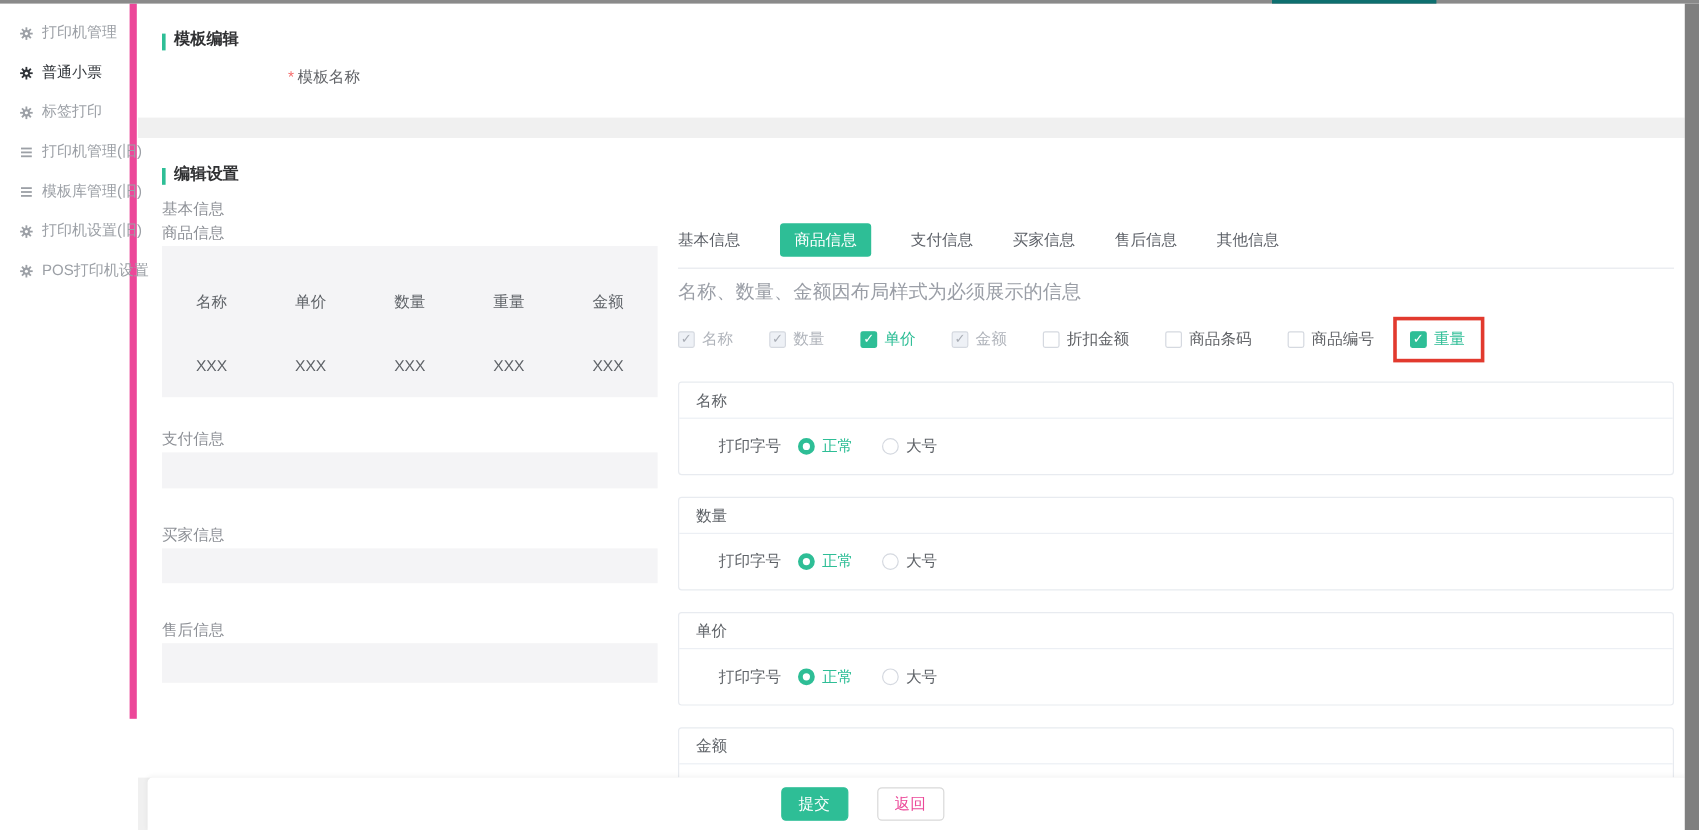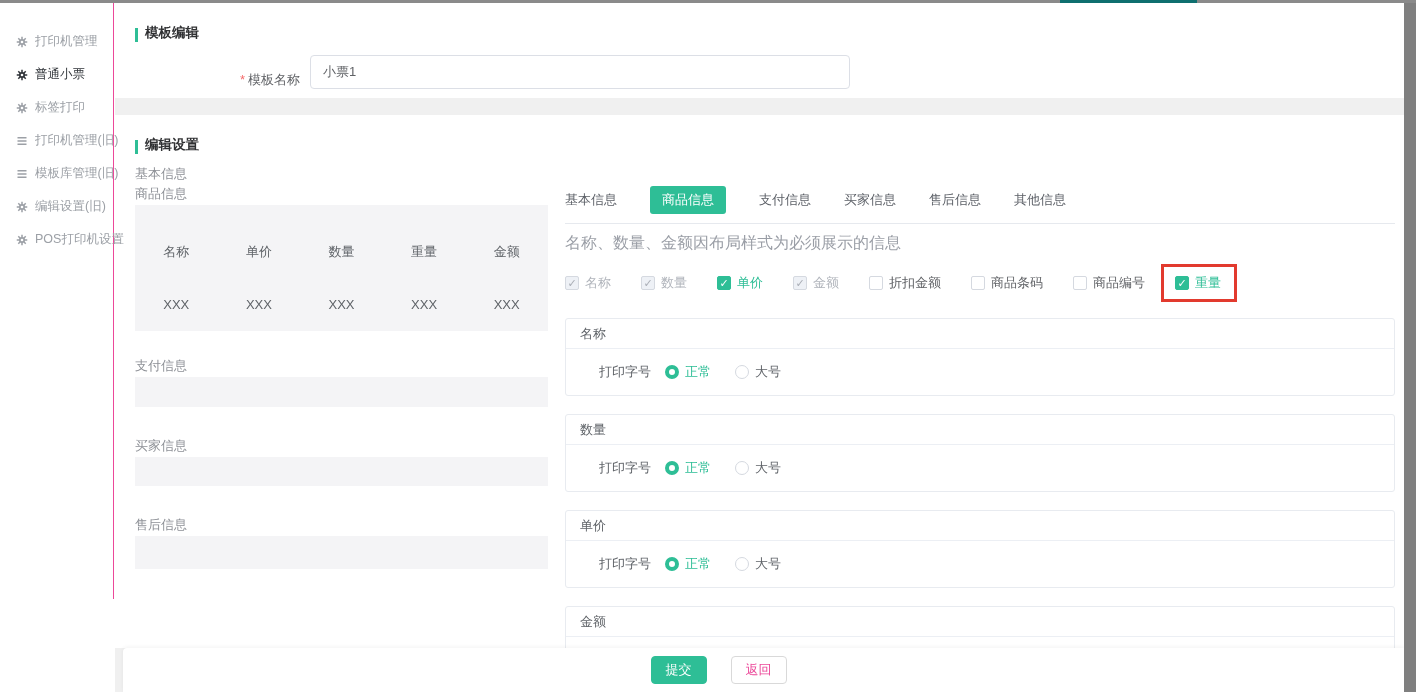--- a/index.html
+++ b/index.html
@@ -7,21 +7,21 @@
   .screen { position:relative; width:1416px; height:692px; background:#fff; overflow:hidden;
             font-size:13px; color:#606266; }
 
   
   .top-strip { position:absolute; top:0; left:0; width:1416px; height:3px; background:#8a8a8a; z-index:40; }
   .top-strip .accent { position:absolute; top:0; left:1060px; width:137px; height:3px; background:#0e6f6f; }
   .scrollbar { position:absolute; top:3px; right:0; width:12px; height:689px; background:#7f7f7f; z-index:35; }
 
   
   .sidebar { position:absolute; top:3px; left:0; width:114px; height:596px; background:#fff;
-             border-right:1px solid #ec4899; padding-top:22px; z-index:10; }
+             border-right:6px solid #ec4899; padding-top:8px; z-index:10; }
   .side-item { display:flex; align-items:center; height:33px; padding-left:16px; gap:7px;
                font-size:12.5px; color:#9ca0a6; cursor:pointer; white-space:nowrap; }
   .side-item .icn { width:12px; height:12px; flex:0 0 12px; color:#9ca0a6; }
   .side-item.active { color:#2f3338; }
   .side-item.active .icn { color:#2f3338; }
 
   
   .main { position:absolute; top:3px; left:115px; width:1289px; height:689px; background:#f0f0f0; }
   .card { background:#fff; position:absolute; left:0; width:1289px; }
   .card-top { top:0; height:95px; padding:21px 0 0 20px; }
@@ -158,42 +158,41 @@
     <div class="side-item">
       <svg class="icn">
           <use href="#ic-list"></use>
         </svg>
       <span>模板库管理(旧)</span>
     </div>
     <div class="side-item">
       <svg class="icn">
           <use href="#ic-gear"></use>
         </svg>
-      <span>编辑设置(旧)</span>
+      <span>打印机设置(旧)</span>
     </div>
     <div class="side-item">
       <svg class="icn">
           <use href="#ic-gear"></use>
         </svg>
       <span>POS打印机设置</span>
     </div>
   </div>
 
   <div class="main">
 
     <div class="card card-top">
       <div class="sec-head">
         <span class="sec-bar"></span>
         <span>模板编辑</span>
       </div>
       <div class="form-row">
         <div class="form-label">
           <span class="req">*</span><span>模板名称</span>
         </div>
-        <input class="name-input" type="text" value="小票1" style="">
       </div>
     </div>
 
     <div class="card card-edit">
       <div class="sec-head">
         <span class="sec-bar"></span>
         <span>编辑设置</span>
       </div>
 
       <div class="preview">

